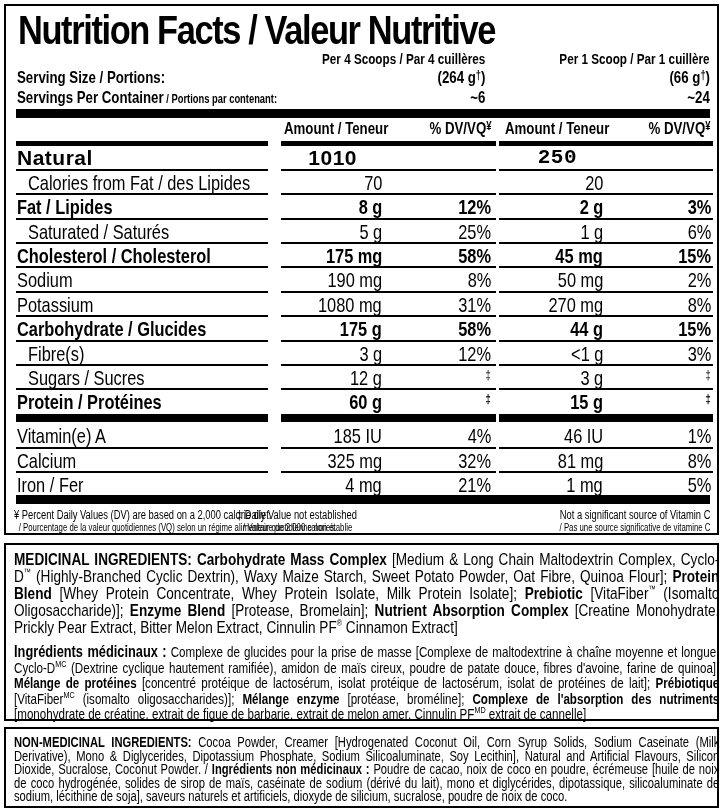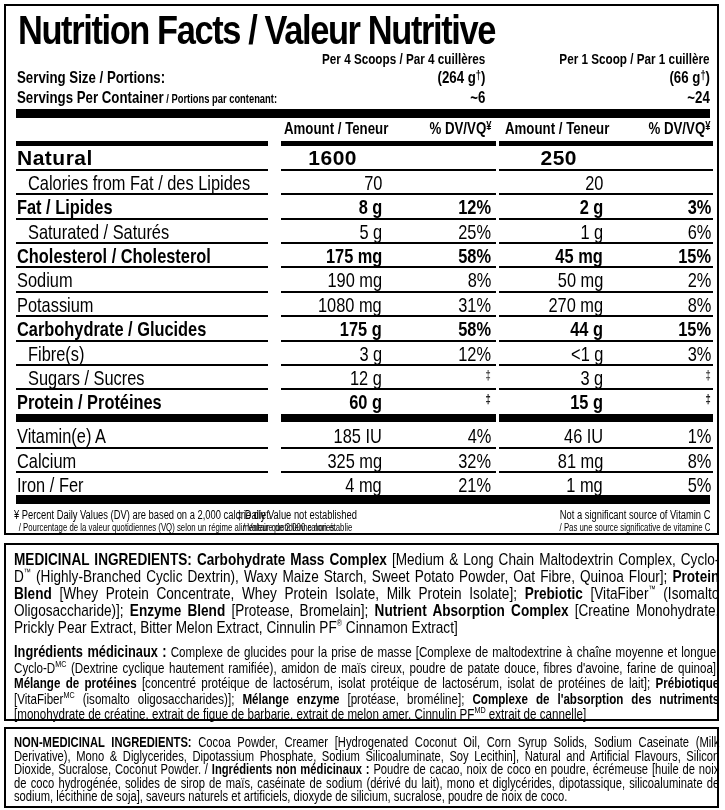--- a/index.html
+++ b/index.html
@@ -67,23 +67,23 @@
   <div class="abs hdr sqr" style="right:226px; top:113px;"><span>% DV/VQ</span><span class="dag">¥</span></div>
   <div class="abs hdr sq" style="left:499px; top:113px;">Amount / Teneur</div>
   <div class="abs hdr sqr" style="right:7px; top:113px;"><span>% DV/VQ</span><span class="dag">¥</span></div>
 
   <div class="rowline seg1" style="top:135px; height:5px;"></div>
   <div class="rowline seg2" style="top:135px; height:5px;"></div>
   <div class="rowline seg3" style="top:135px; height:5px;"></div>
 
   <div id="rows">
       <div class="cell lab cal" style="top: 140px; transform: scaleX(1);">Natural</div>
-      <div class="cell amt1 cal" style="top: 140px; right: 360px; transform: scaleX(1);">1600</div>
+      <div class="cell amt1 cal" style="top: 140px; right: 360px; transform: scaleX(1);">1010</div>
       <div class="cell dv1 cal" style="top: 140px;"></div>
-      <div class="cell amt2 cal" style="top: 140px; right: 140px; transform: scaleX(1);">250</div>
+      <div class="cell amt2 cal" style="top: 140px; right: 140px; transform: scaleX(1); font-family: Liberation Mono, monospace;">250</div>
       <div class="cell dv2 cal" style="top: 140px;"></div>
       <div class="rowline seg1" style="top: 163px;"></div>
       <div class="rowline seg2" style="top: 163px;"></div>
       <div class="rowline seg3" style="top: 163px;"></div>
       <div class="cell lab ind" style="top: 165px;">Calories from Fat / des Lipides</div>
       <div class="cell amt1" style="top: 165px;">70</div>
       <div class="cell dv1" style="top: 165px;"></div>
       <div class="cell amt2" style="top: 165px;">20</div>
       <div class="cell dv2" style="top: 165px;"></div>
       <div class="rowline seg1" style="top: 187px;"></div>

